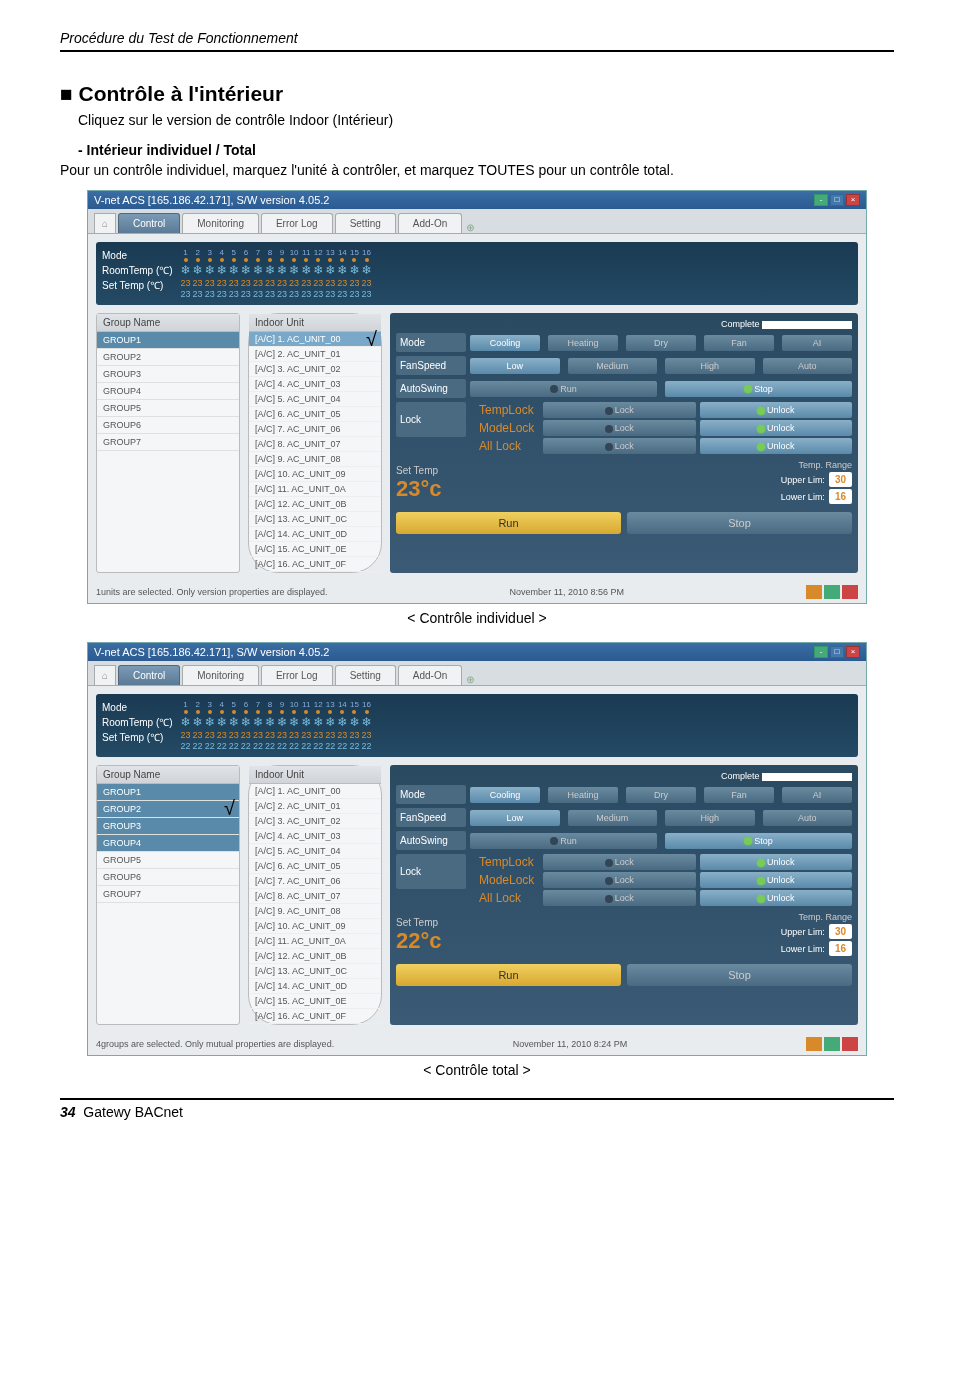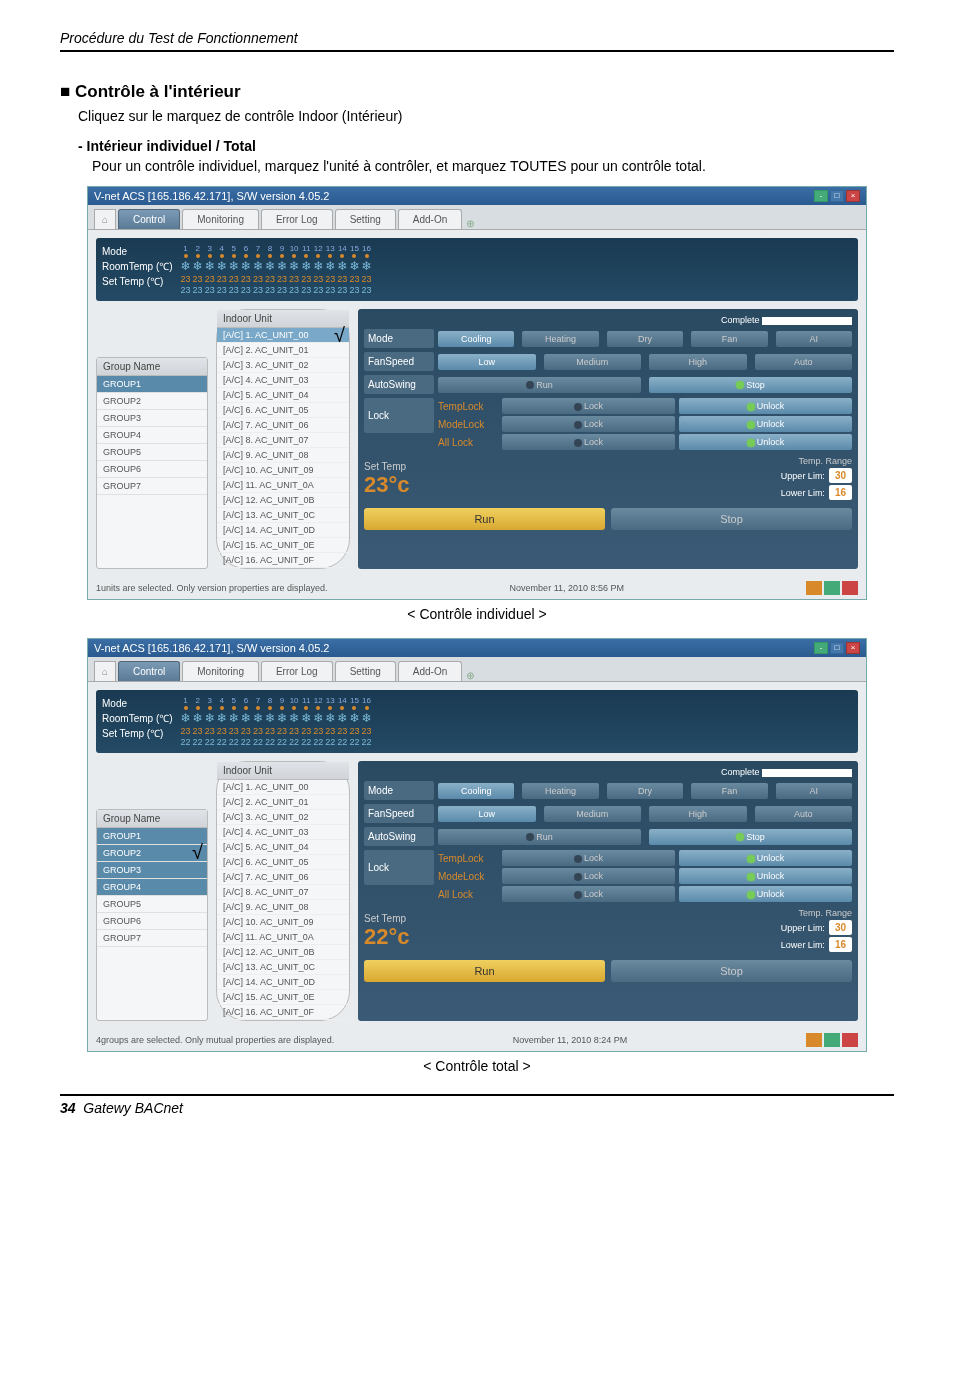--- a/index.html
+++ b/index.html
@@ -1,22 +1,22 @@
 <!DOCTYPE html>
 <html><head>
 <meta charset="utf-8">
 <style>
   * { margin: 0; padding: 0; box-sizing: border-box; }
   body { font-family: Arial, sans-serif; background: #fff; width: 954px; }
   .page { padding: 30px 60px; }
   .hdr { font-style: italic; font-size: 14px; border-bottom: 2px solid #000; padding-bottom: 4px; margin-bottom: 30px; }
-  .sec-title { font-size: 17px; font-weight: bold; margin-bottom: 6px; }
+  .sec-title { font-size: 21px; font-weight: bold; margin-bottom: 6px; }
   .sec-desc { font-size: 14px; margin-left: 18px; margin-bottom: 14px; }
   .sub-title { font-size: 14px; font-weight: bold; margin-left: 18px; margin-bottom: 4px; }
-  .sub-desc { font-size: 14px; margin-left: 32px; margin-bottom: 12px; }
+  .sub-desc { font-size: 14px; margin-bottom: 12px; }
   .app-wrap { display: flex; justify-content: center; margin-bottom: 6px; }
   .app { width: 780px; border: 1px solid #7aa; background: #e8ecef; font-size: 10px; }
   .titlebar { background: linear-gradient(#3a6ea5,#2a5a90); color: #fff; padding: 3px 6px; display: flex; justify-content: space-between; align-items: center; font-size: 11px; }
   .winbtns { display: flex; gap: 2px; }
   .winbtn { width: 14px; height: 12px; background: #c44; border: 1px solid #933; display: inline-block; font-size: 8px; text-align: center; line-height: 10px; color: #fff; }
   .winbtn.min { background: #4a7; border-color: #396; }
   .winbtn.max { background: #47a; border-color: #369; }
   .tabs { display: flex; background: #d8dde2; border-bottom: 1px solid #aaa; padding: 4px 6px 0 6px; gap: 2px; align-items: flex-end; }
   .homeico { width: 22px; height: 20px; background: #f0f2f4; border: 1px solid #aaa; border-bottom: none; display: flex; align-items: center; justify-content: center; color: #888; }
   .tab { padding: 4px 14px; background: #f0f2f4; border: 1px solid #aaa; border-bottom: none; color: #555; border-radius: 3px 3px 0 0; }
@@ -27,73 +27,73 @@
   .tb-grid { flex: 1; display: flex; gap: 2px; }
   .tb-col { display: flex; flex-direction: column; align-items: center; gap: 1px; font-size: 9px; }
   .tb-num { color: #8ad; font-size: 8px; }
   .tb-dot { width: 4px; height: 4px; background: #d88a2a; border-radius: 50%; }
   .tb-snow { color: #7ab8d8; font-size: 12px; }
   .tb-23a { color: #d88a2a; }
   .tb-23c { color: #7ab8d8; }
   .midrow { display: flex; gap: 8px; margin-top: 8px; }
   .panel { background: #f4f6f8; border: 1px solid #bbb; border-radius: 3px; }
   .panel-h { background: linear-gradient(#e0e4e8,#d0d4d8); padding: 3px 6px; font-size: 10px; color: #444; border-bottom: 1px solid #bbb; }
-  .grp-panel { width: 112px; margin-top: 48px; }
+  .grp-panel { width: 144px; }
   .grp-list { }
   .grp-item { padding: 3px 6px; font-size: 9px; color: #555; border-bottom: 1px solid #e0e0e0; position: relative; }
   .grp-item.active { background: #5a8aaa; color: #fff; }
   .check { position: absolute; right: 4px; top: -4px; font-size: 20px; color: #000; }
   .unit-panel { width: 134px; border-radius: 30px; }
   .unit-item { padding: 2px 6px; font-size: 9px; color: #555; border-bottom: 1px solid #eee; position: relative; }
   .unit-item.active { background: #7aa8c8; color: #fff; }
   .ctrl-panel { flex: 1; background: linear-gradient(#2a4a62,#3a5a75); border-radius: 3px; padding: 6px; color: #fff; position: relative; }
   .complete { text-align: right; font-size: 9px; margin-bottom: 4px; }
   .cbox { display: inline-block; background: #fff; width: 90px; height: 8px; vertical-align: middle; }
   .crow { display: flex; align-items: center; margin-bottom: 4px; gap: 4px; }
   .clabel { width: 70px; background: #4a6a82; padding: 4px; font-size: 10px; border-radius: 2px; }
   .cbtns { display: flex; gap: 8px; flex: 1; }
   .cbtn { background: linear-gradient(#6a8aa0,#4a6a82); padding: 3px 6px; font-size: 9px; border-radius: 2px; flex: 1; text-align: center; color: #ccc; }
   .cbtn.on { background: linear-gradient(#8ab0c8,#5a8aaa); color: #fff; }
   .cbtn .opt { display: inline-block; width: 8px; height: 8px; border-radius: 50%; background: #345; margin-right: 2px; vertical-align: middle; }
   .cbtn.on .opt { background: #7c5; box-shadow: 0 0 2px #7c5; }
   .lockrow { display: flex; align-items: center; gap: 4px; margin-bottom: 2px; }
-  .locklbl { width: 60px; font-size: 10px; color: #d88a2a; }
+  .locklbl { width: 60px; font-size: 12px; color: #d88a2a; margin-left: 9px; }
   .settemp { display: flex; gap: 8px; margin-top: 4px; align-items: center; }
   .st-left { flex: 1; }
   .st-title { font-size: 10px; color: #ccc; }
   .st-val { font-size: 22px; color: #d88a2a; font-weight: bold; }
   .st-right { }
   .lim { display: flex; align-items: center; gap: 4px; font-size: 9px; margin-bottom: 2px; }
   .lim .box { background: #fff; color: #d88a2a; padding: 2px 6px; font-size: 10px; font-weight: bold; border-radius: 2px; }
   .runstop { display: flex; gap: 6px; margin-top: 6px; }
   .rsbtn { flex: 1; padding: 5px; text-align: center; border-radius: 3px; font-size: 11px; }
   .rsbtn.run { background: linear-gradient(#f0d060,#d8a830); color: #333; }
   .rsbtn.stop { background: linear-gradient(#6a8aa0,#4a6a82); color: #ccc; }
   .status { display: flex; justify-content: space-between; padding: 4px 8px; font-size: 9px; color: #555; align-items: center; }
   .sicons { display: flex; gap: 2px; }
   .sico { width: 16px; height: 14px; background: #d88a2a; }
   .sico.b { background: #4a7; }
   .sico.c { background: #c44; }
   .cap { text-align: center; font-size: 14px; margin: 6px 0 16px 0; }
   .ftr { display: flex; justify-content: space-between; border-top: 2px solid #000; padding-top: 4px; margin-top: 20px; font-size: 14px; }
   .ftr .pn { font-weight: bold; font-style: italic; }
-  .ftr .gt { font-style: italic; }
+  .ftr .gt { }
   .temprange { font-size: 9px; color: #ccc; text-align: right; margin-bottom: 2px; }
 </style>
 </head>
 <body>
 
 <div class="page">
   <div class="hdr">Procédure du Test de Fonctionnement</div>
 
   <div class="sec-title">
     <span>■</span>
     <span>Contrôle à l'intérieur</span>
   </div>
-  <div class="sec-desc">Cliquez sur le marquez de contrôle Indoor (Intérieur)</div>
+  <div class="sec-desc">Cliquez sur le version de contrôle Indoor (Intérieur)</div>
   <div class="sub-title">- Intérieur individuel / Total</div>
   <div class="sub-desc">Pour un contrôle individuel, marquez l'unité à contrôler, et marquez TOUTES pour un contrôle total.</div>
 
   <div class="app-wrap">
       <div class="app">
     <div class="titlebar">
       <span>V-net ACS [165.186.42.171],   S/W version 4.05.2</span>
       <span class="winbtns">
         <span class="winbtn min">-</span>
         <span class="winbtn max">□</span>

